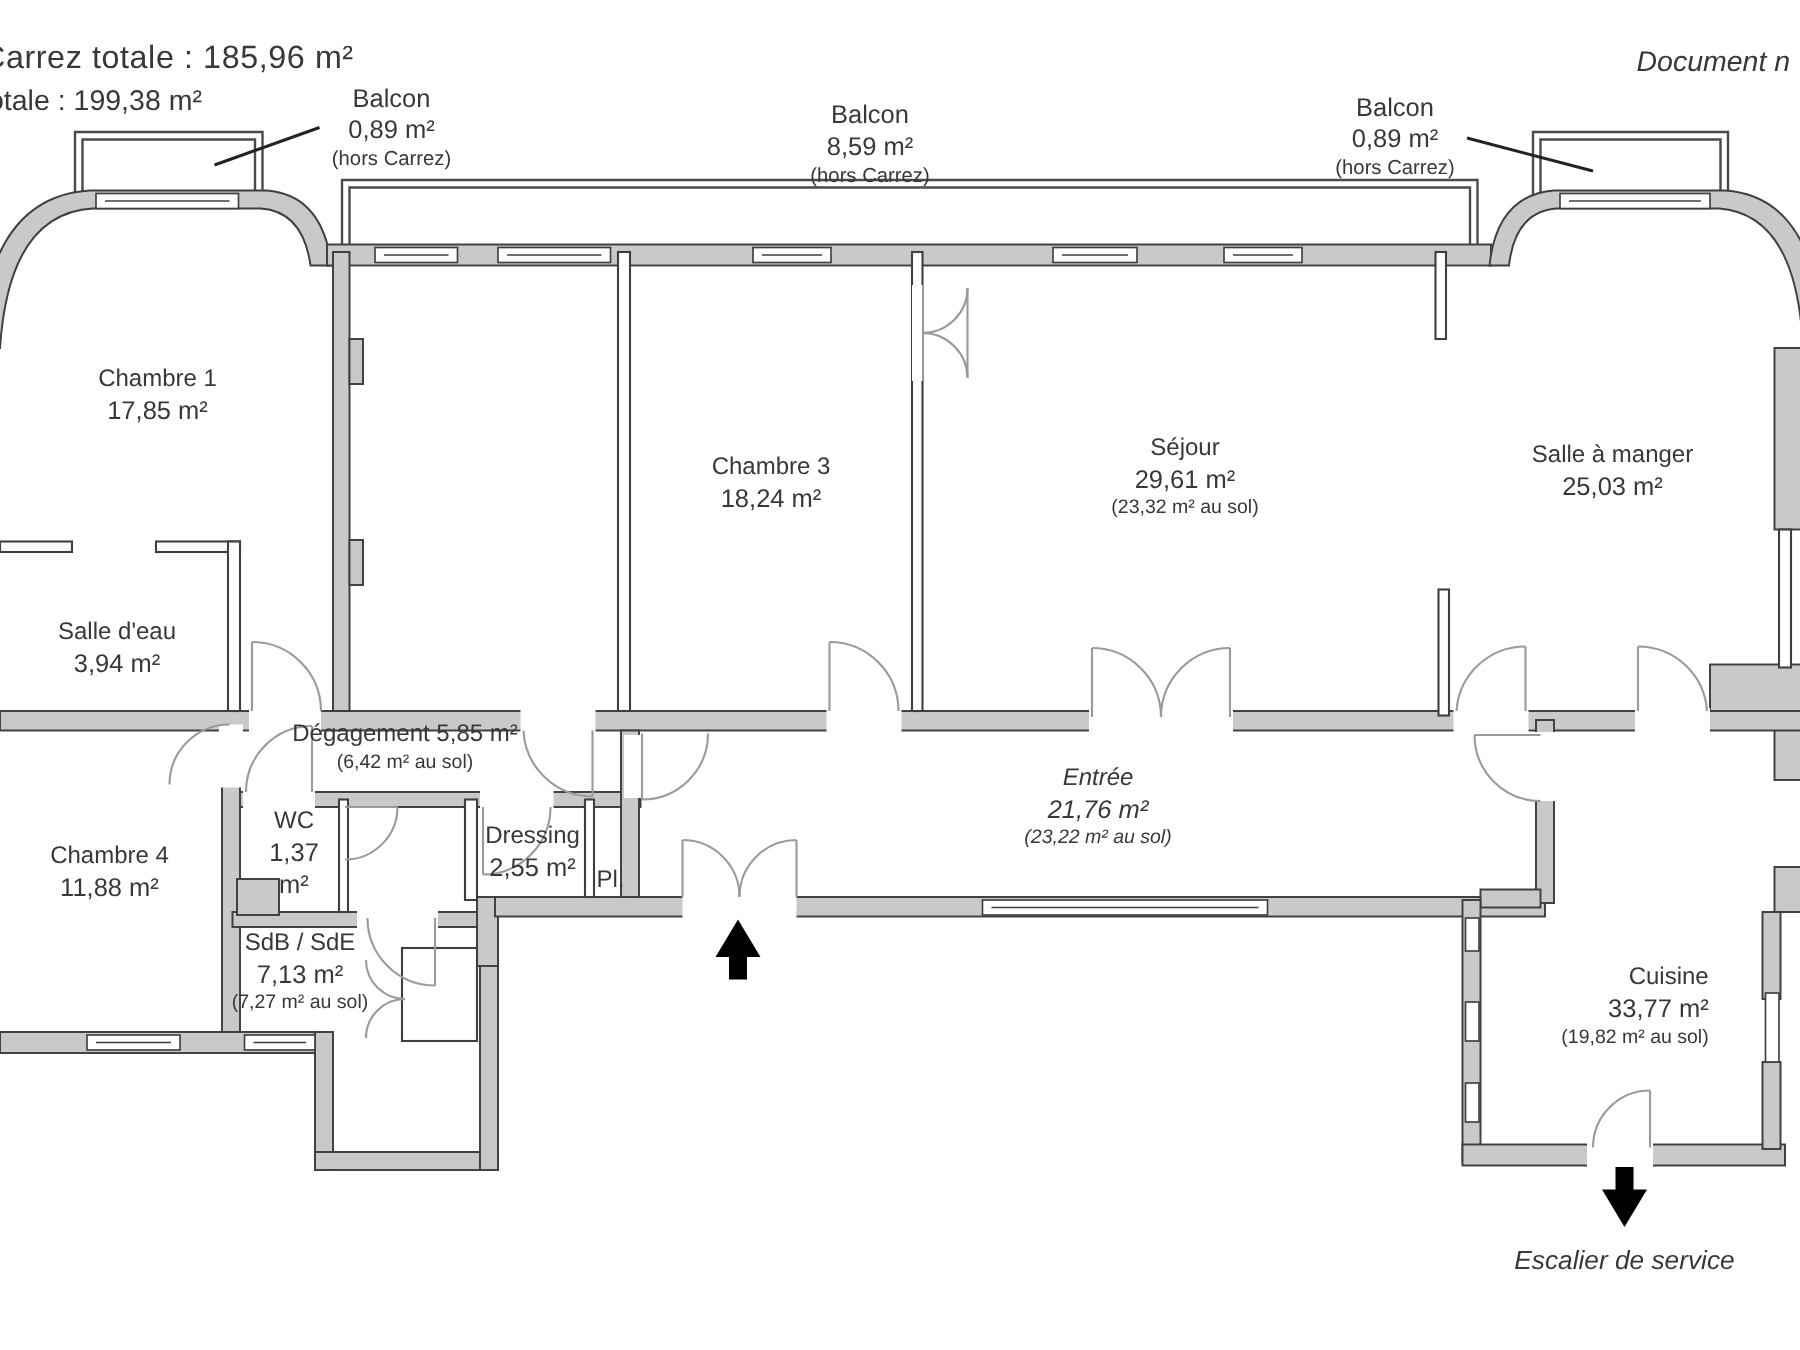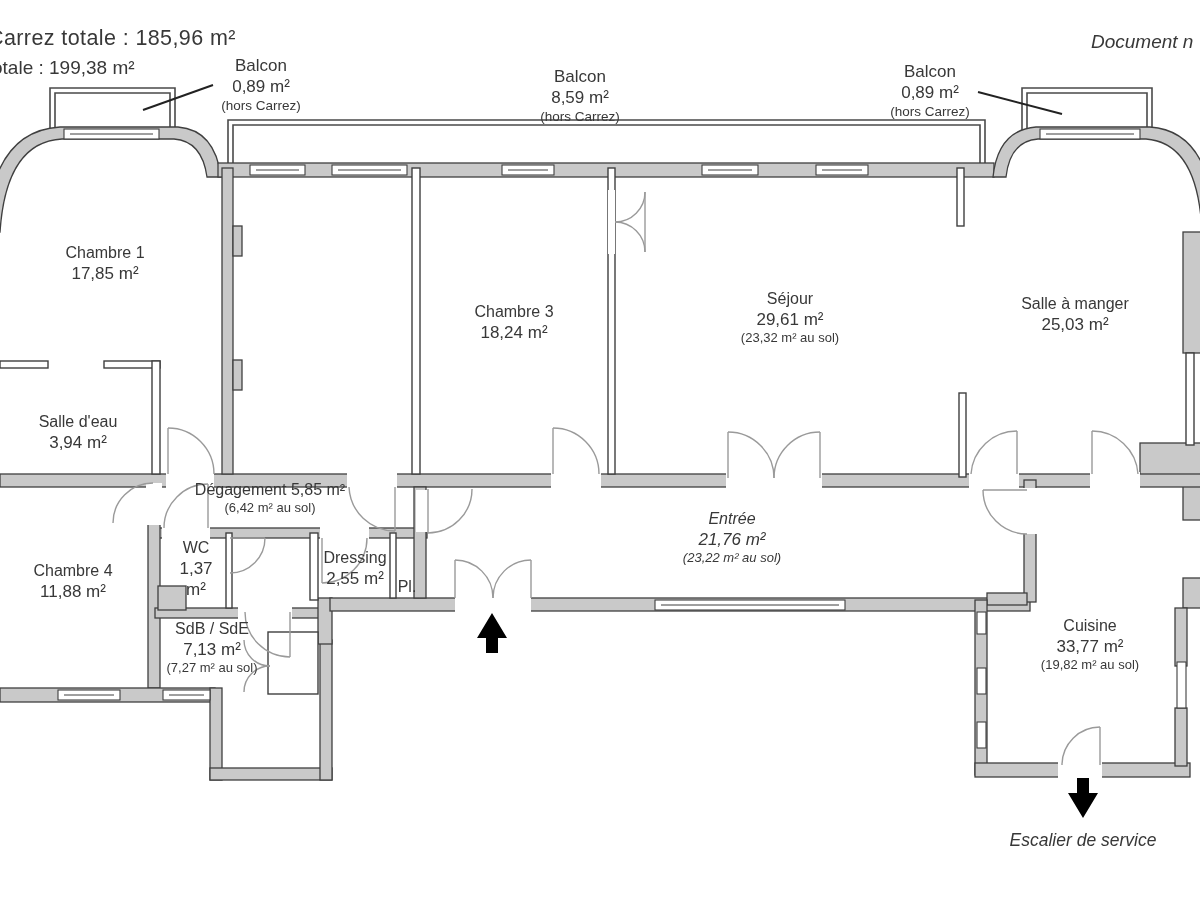--- a/index.html
+++ b/index.html
@@ -268,31 +268,31 @@
     <div class="name">Dressing</div>
     <div class="area">2,55 m²</div>
   </div>
   <div class="lbl" style="left:407px;top:553px;margin-top:24px;">
     <div class="name">Pl.</div>
   </div>
   <div class="lbl" style="left:73px;top:561px;">
     <div class="name">Chambre 4</div>
     <div class="area">11,88 m²</div>
   </div>
-  <div class="lbl" style="left:212px;top:619px;">
+  <div class="lbl" style="left:200px;top:619px;">
     <div class="name">SdB / SdE</div>
     <div class="area">7,13 m²</div>
     <div class="floor">(7,27 m² au sol)</div>
   </div>
   <div class="lbl" style="left:732px;top:509px;font-style:italic;">
     <div class="name">Entrée</div>
     <div class="area">21,76 m²</div>
     <div class="floor">(23,22 m² au sol)</div>
   </div>
-  <div class="lbl" style="left:1090px;top:616px;">
+  <div class="lbl" style="left:1090px;top:642px;text-align:right;">
     <div class="name">Cuisine</div>
     <div class="area">33,77 m²</div>
     <div class="floor">(19,82 m² au sol)</div>
   </div>
 
   <div class="escalier">Escalier de service</div>
 
 </div>
 
 </body></html>

